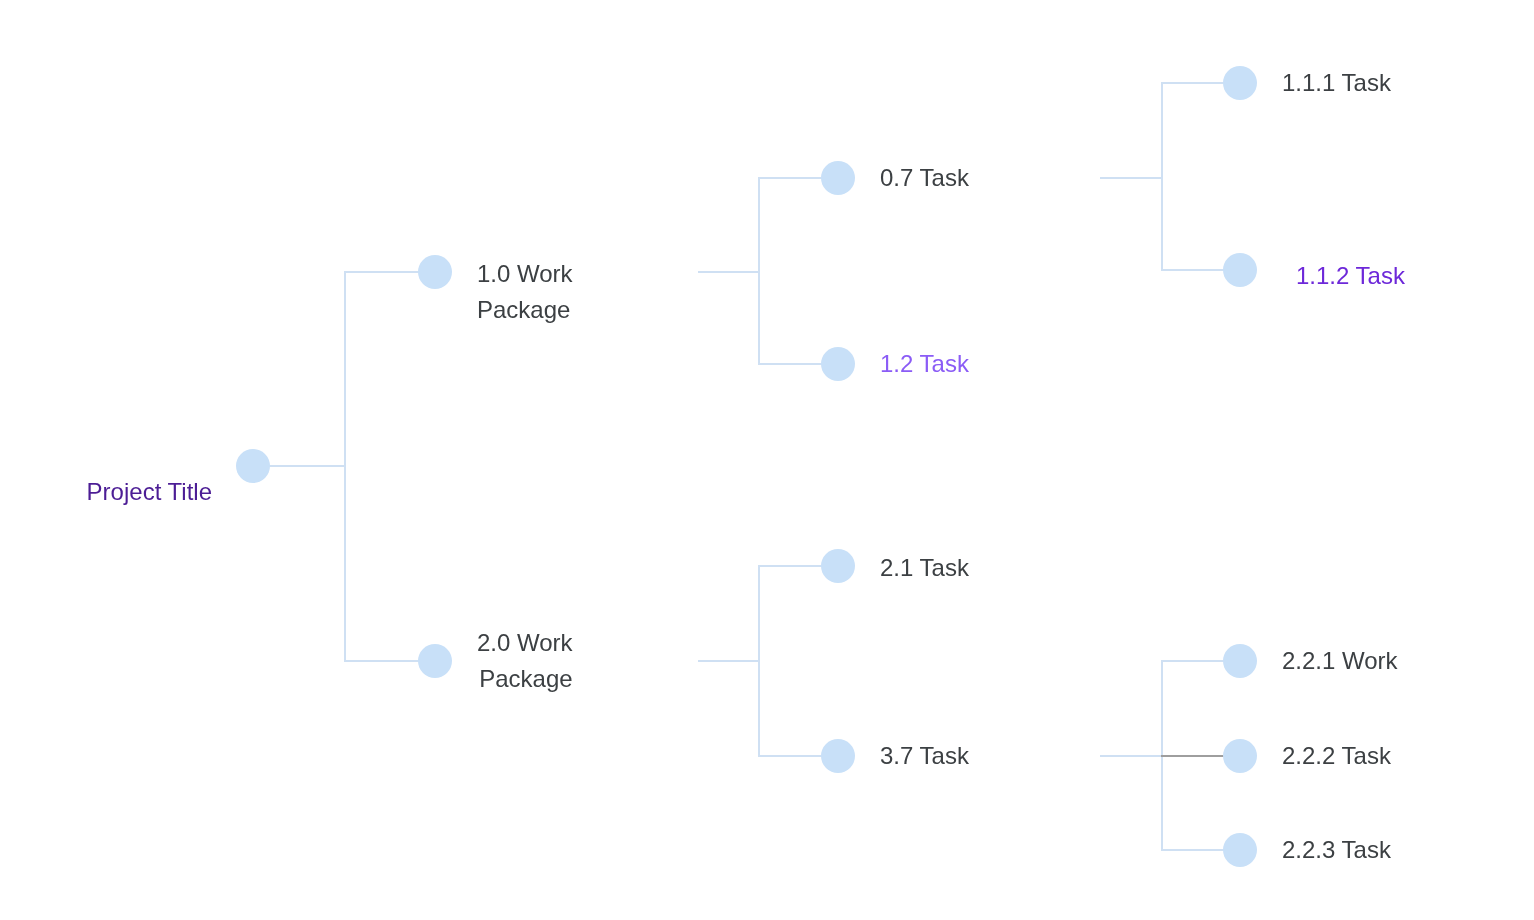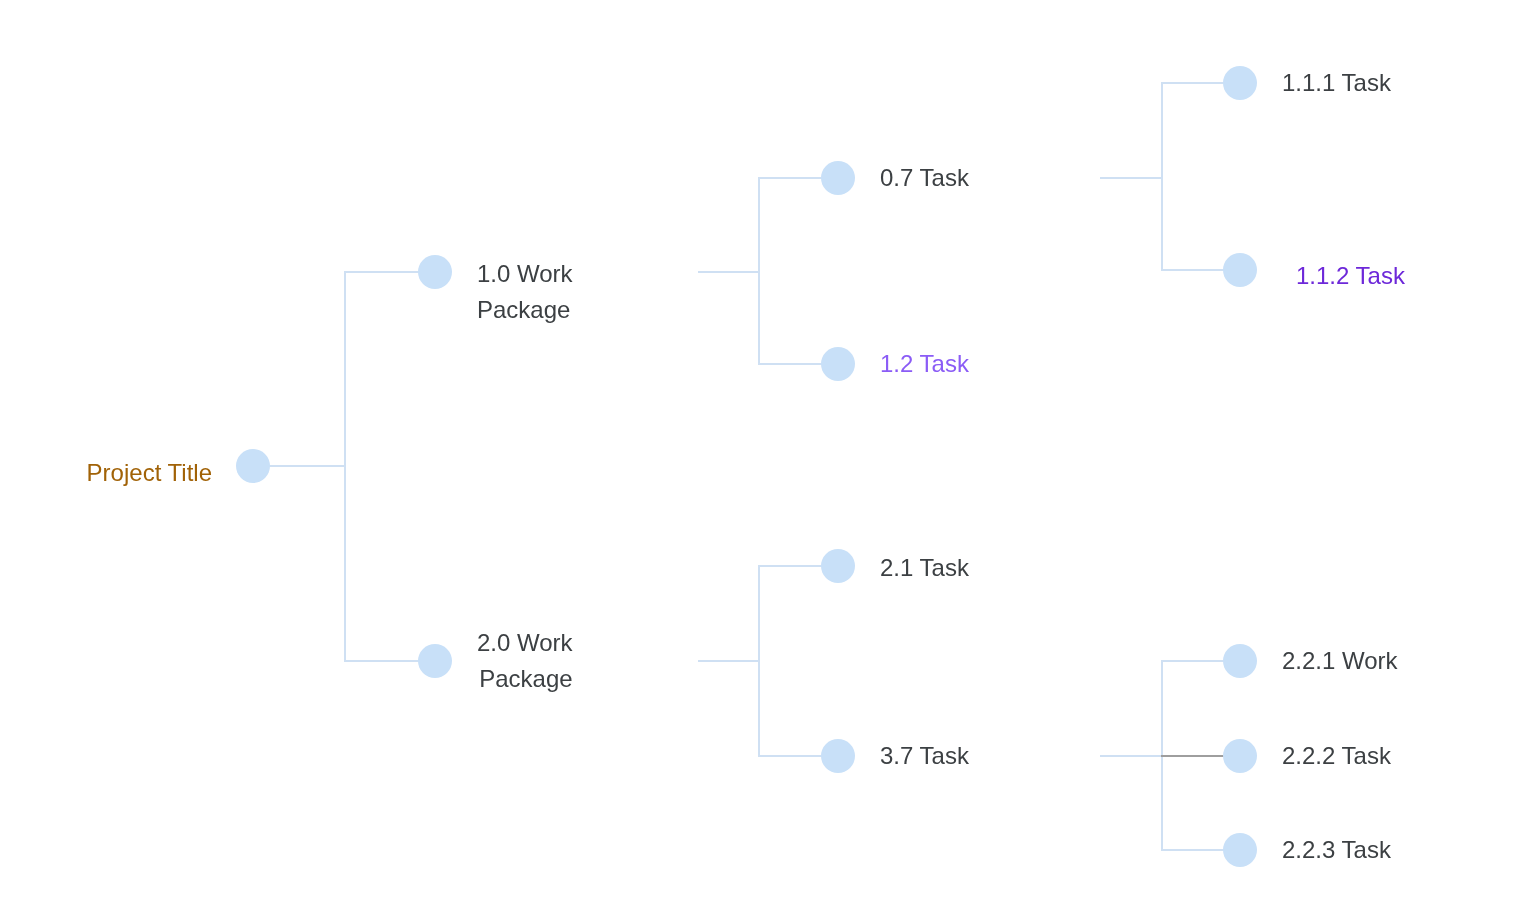--- a/index.html
+++ b/index.html
@@ -55,21 +55,21 @@
     <div class="seg" style="left: 698px; top: 660px; width: 62px; height: 2px; background: rgb(207, 224, 243);"></div>
     <div class="seg" style="left: 758px; top: 565px; width: 2px; height: 192px; background: rgb(207, 224, 243);"></div>
     <div class="seg" style="left: 758px; top: 565px; width: 81px; height: 2px; background: rgb(207, 224, 243);"></div>
     <div class="seg" style="left: 758px; top: 755px; width: 81px; height: 2px; background: rgb(207, 224, 243);"></div>
     <div class="seg" style="left: 1100px; top: 755px; width: 63px; height: 2px; background: rgb(207, 224, 243);"></div>
     <div class="seg" style="left: 1161px; top: 660px; width: 2px; height: 191px; background: rgb(207, 224, 243);"></div>
     <div class="seg" style="left: 1161px; top: 660px; width: 80px; height: 2px; background: rgb(207, 224, 243);"></div>
     <div class="seg" style="left: 1161px; top: 755px; width: 80px; height: 2px; background: rgb(158, 158, 158);"></div>
     <div class="seg" style="left: 1161px; top: 849px; width: 80px; height: 2px; background: rgb(207, 224, 243);"></div>
     <div class="node-circle" style="left: 236px; top: 449px; background: rgb(200, 224, 248);"></div>
-    <div class="node-label left" style="color: #a16207; top: 473px; left: 212px;">Project Title</div>
+    <div class="node-label left" style="color: #4c1d95; top: 492px; left: 212px;">Project Title</div>
     <div class="node-circle" style="left: 418px; top: 255px; background: rgb(200, 224, 248);"></div>
     <div class="node-label" style="color: rgb(60, 64, 67); top: 272px; left: 477px; margin-top: 20px;">1.0 Work
 Package</div>
     <div class="node-circle" style="left: 418px; top: 644px; background: rgb(200, 224, 248);"></div>
     <div class="node-label" style="color: rgb(60, 64, 67); top: 661px; left: 477px; text-align: right;">2.0 Work
 Package</div>
     <div class="node-circle" style="left: 821px; top: 161px; background: rgb(200, 224, 248);"></div>
     <div class="node-label" style="color: rgb(60, 64, 67); top: 178px; left: 880px;">0.7 Task</div>
     <div class="node-circle" style="left: 821px; top: 347px; background: rgb(200, 224, 248);"></div>
     <div class="node-label" style="color: #8b5cf6; top: 364px; left: 880px;">1.2 Task</div>

